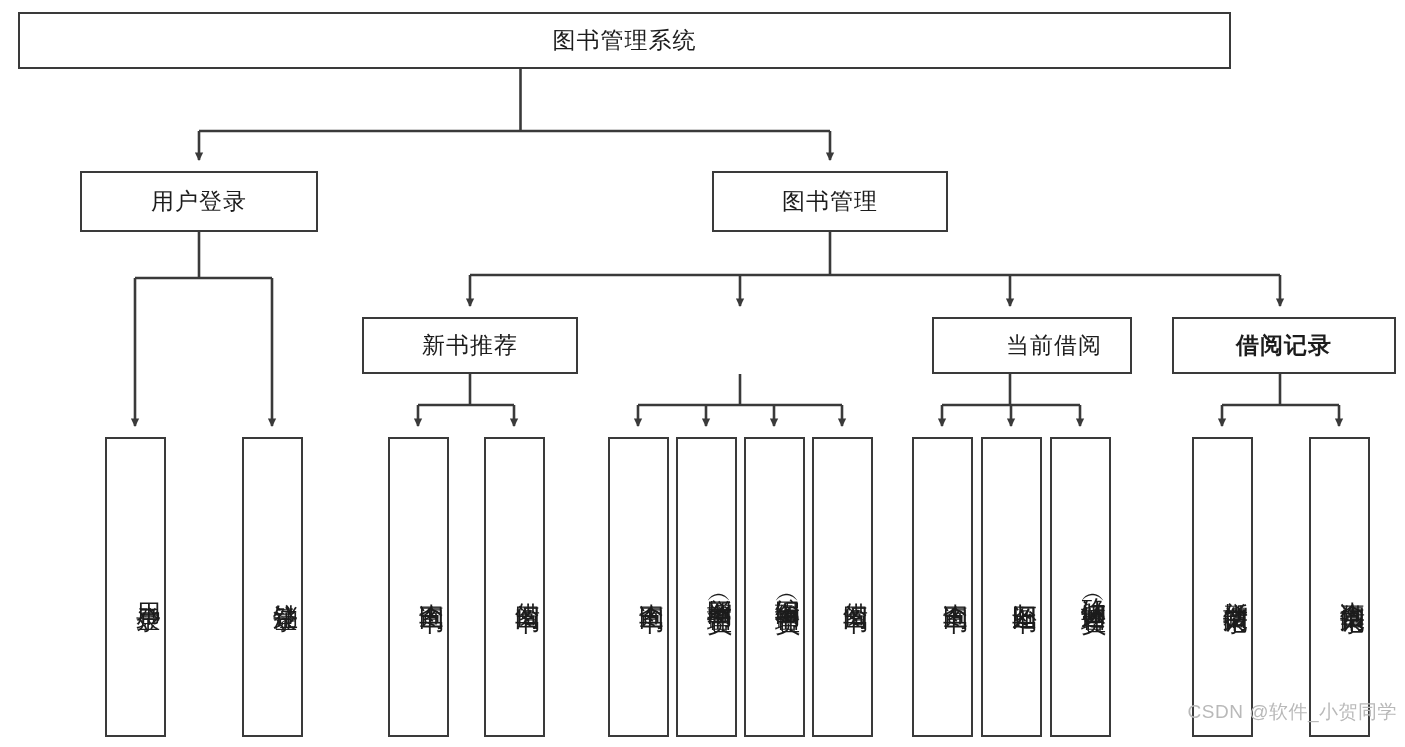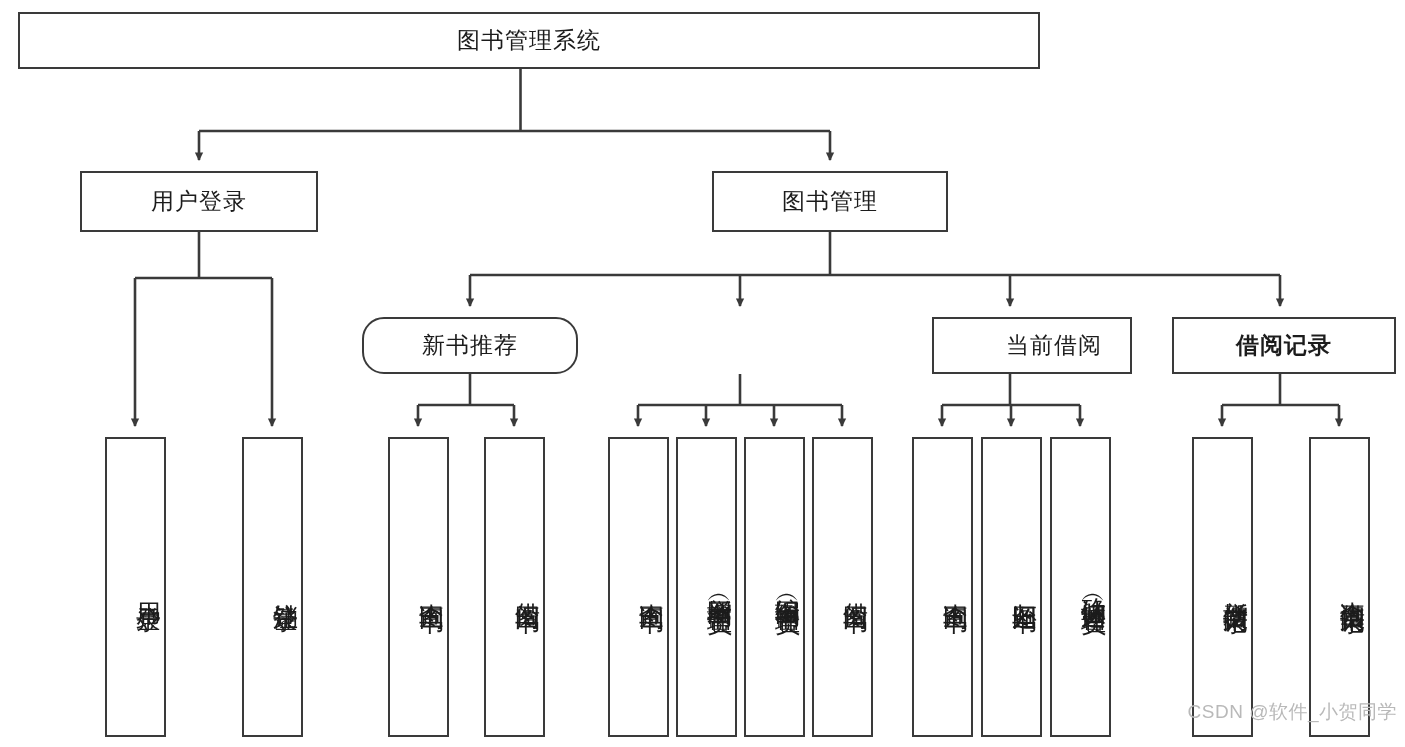--- a/index.html
+++ b/index.html
@@ -124,32 +124,32 @@
       <path d="M1011,405 L1011,426" marker-end="url(#arrowhead)"></path>
       <path d="M1080,405 L1080,426" marker-end="url(#arrowhead)"></path>
 
       <path d="M1280,374 L1280,405"></path>
       <path d="M1222,405 L1339,405"></path>
       <path d="M1222,405 L1222,426" marker-end="url(#arrowhead)"></path>
       <path d="M1339,405 L1339,426" marker-end="url(#arrowhead)"></path>
     </g>
   </svg>
 
-  <div class="node horiz" style="left: 18px; top: 12px; width: 1022px; height: 57px;">
+  <div class="node horiz" style="left: 18px; top: 12px; width: 1213px; height: 57px;">
     <span class="node-label">图书管理系统</span>
   </div>
 
   <div class="node horiz" style="left: 80px; top: 171px; width: 238px; height: 61px;">
     <span class="node-label">用户登录</span>
   </div>
   <div class="node horiz" style="left: 712px; top: 171px; width: 236px; height: 61px;">
     <span class="node-label">图书管理</span>
   </div>
 
-  <div class="node horiz" style="left: 362px; top: 317px; width: 216px; height: 57px; border-radius: 22px;">
+  <div class="node horiz" style="left: 362px; top: 317px; width: 216px; height: 57px;">
     <span class="node-label">新书推荐</span>
   </div>
   <div class="node horiz" style="left: 932px; top: 317px; width: 200px; height: 57px; padding-left: 44px;">
     <span class="node-label">当前借阅</span>
   </div>
   <div class="node horiz" style="left: 1172px; top: 317px; width: 224px; height: 57px; font-weight: bold;">
     <span class="node-label">借阅记录</span>
   </div>
 
   <div class="node vert" style="left: 105px; top: 437px; width: 61px; height: 300px;">

